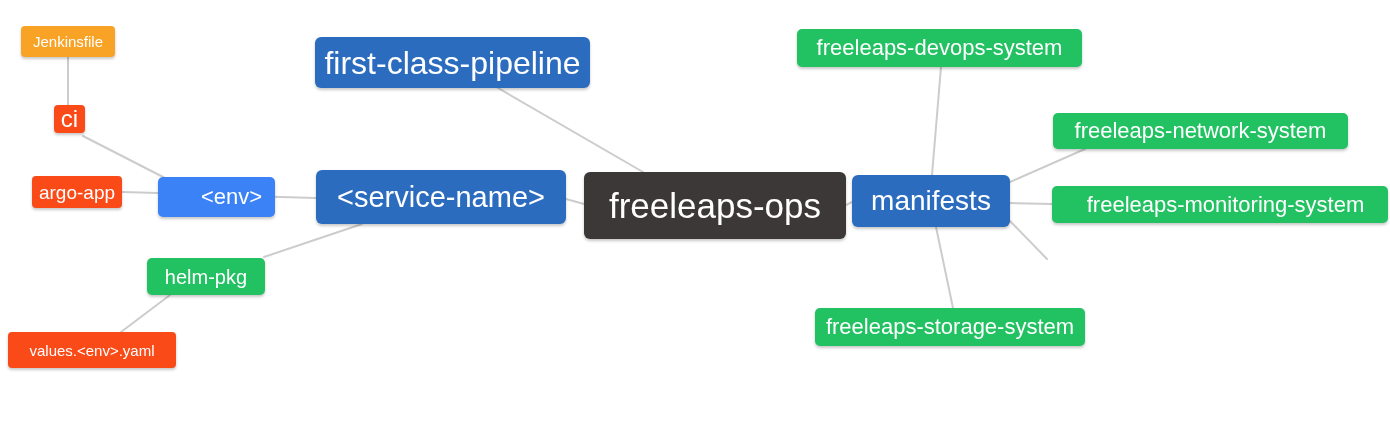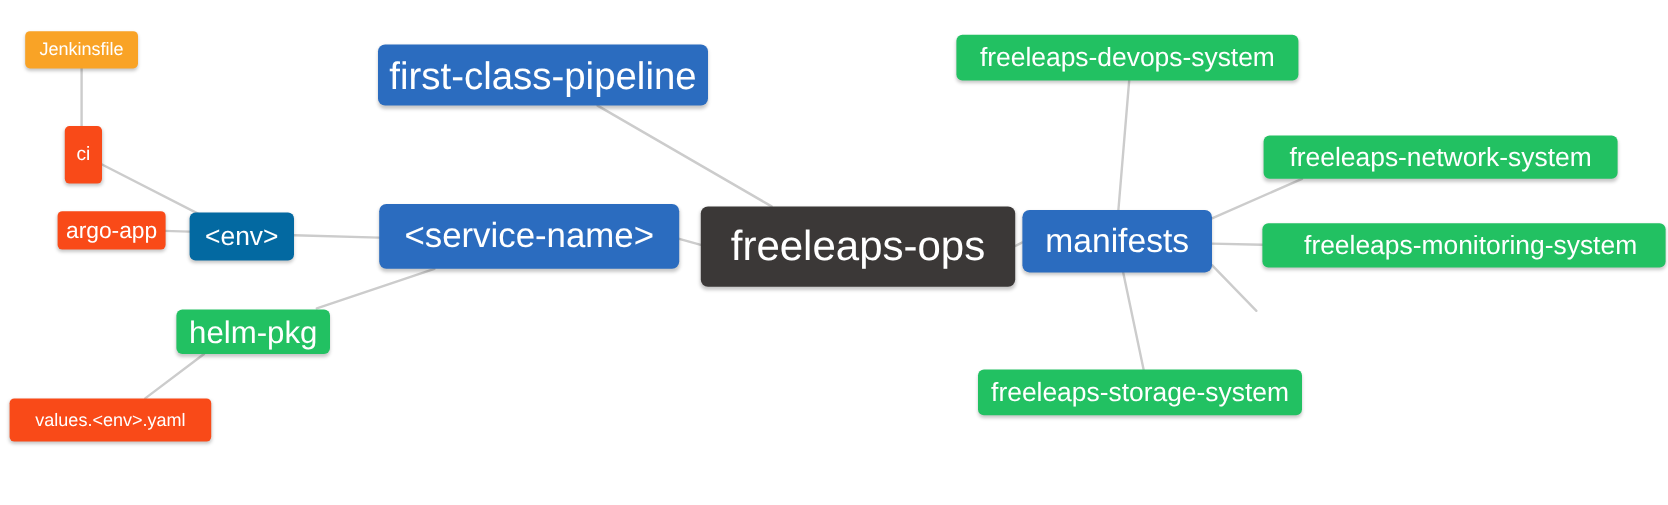--- a/index.html
+++ b/index.html
@@ -36,33 +36,33 @@
     color: #ffffff;
     white-space: nowrap;
     border-radius: 5px;
     box-shadow: 0 2px 3px rgba(0,0,0,0.22);
     cursor: pointer;
     line-height: 1;
     user-select: none;
   }
   
   .n-jenkinsfile { left: 21px;  top: 26px;  width: 94px;  height: 31px; font-size: 15px; border-radius: 4px; }
-  .n-ci          { left: 54px;  top: 105px; width: 31px;  height: 48px; font-size: 16px; border-radius: 4px; }
-  .n-argo        { left: 48px;  top: 176px; width: 90px;  height: 32px; font-size: 19px; border-radius: 4px; }
+  .n-ci          { left: 54px;  top: 105px; width: 31px;  height: 28px; font-size: 24px; border-radius: 4px; }
+  .n-argo        { left: 32px;  top: 176px; width: 90px;  height: 32px; font-size: 19px; border-radius: 4px; }
   .n-env         { left: 158px; top: 177px; width: 87px;  height: 40px; font-size: 22px; }
   .n-pipeline    { left: 315px; top: 37px;  width: 275px; height: 51px; font-size: 32px; border-radius: 6px; }
   .n-service     { left: 316px; top: 170px; width: 250px; height: 54px; font-size: 29px; border-radius: 6px; }
   .n-ops         { left: 584px; top: 172px; width: 262px; height: 67px; font-size: 35px; border-radius: 6px; }
   .n-manifests   { left: 852px; top: 175px; width: 158px; height: 52px; font-size: 28px; border-radius: 6px; }
   .n-devops      { left: 797px; top: 29px;  width: 285px; height: 38px; font-size: 22px; }
   .n-network     { left: 1053px;top: 113px; width: 295px; height: 36px; font-size: 22px; }
   .n-monitoring  { left: 1052px;top: 186px; width: 325px; height: 37px; font-size: 22px; }
   .n-controls    { left: 1046px;top: 257px; width: 272px; height: 38px; font-size: 22px; }
   .n-storage     { left: 815px; top: 308px; width: 270px; height: 38px; font-size: 22px; }
-  .n-helm        { left: 147px; top: 258px; width: 128px; height: 37px; font-size: 26px; }
+  .n-helm        { left: 147px; top: 258px; width: 118px; height: 37px; font-size: 20px; }
   .n-values      { left: 8px;   top: 332px; width: 168px; height: 36px; font-size: 15px; border-radius: 4px; }
 </style>
 </head>
 <body>
 
 <div class="stage">
 
   <svg class="edge-layer" width="1390" height="421" viewBox="0 0 1390 421" xmlns="http://www.w3.org/2000/svg">
     <line class="edge" x1="68" y1="57" x2="68" y2="105"></line>
     <line class="edge" x1="83" y1="136" x2="165" y2="178"></line>
@@ -76,21 +76,21 @@
     <line class="edge" x1="1010" y1="203" x2="1052" y2="204"></line>
     <line class="edge" x1="1010" y1="221" x2="1047" y2="259"></line>
     <line class="edge" x1="936" y1="227" x2="953" y2="308"></line>
     <line class="edge" x1="362" y1="224" x2="264" y2="257"></line>
     <line class="edge" x1="170" y1="295" x2="121" y2="332"></line>
   </svg>
 
   <div class="node n-jenkinsfile" style="background-color: rgb(249, 163, 38);">Jenkinsfile</div>
   <div class="node n-ci" style="background-color: rgb(249, 74, 24);">ci</div>
   <div class="node n-argo" style="background-color: rgb(249, 74, 24);">argo-app</div>
-  <div class="node n-env" style="background-color: #0369a1;">&lt;env&gt;</div>
+  <div class="node n-env" style="background-color: #3b82f6; padding-left: 30px;">&lt;env&gt;</div>
   <div class="node n-pipeline" style="background-color: rgb(43, 108, 191);">first-class-pipeline</div>
   <div class="node n-service" style="background-color: rgb(43, 108, 191);">&lt;service-name&gt;</div>
   <div class="node n-ops" style="background-color: rgb(59, 56, 55);">freeleaps-ops</div>
   <div class="node n-manifests" style="background-color: rgb(43, 108, 191);">manifests</div>
   <div class="node n-devops" style="background-color: rgb(34, 193, 98);">freeleaps-devops-system</div>
   <div class="node n-network" style="background-color: rgb(34, 193, 98);">freeleaps-network-system</div>
   <div class="node n-monitoring" style="background-color: rgb(34, 193, 98); padding-left: 11px;">freeleaps-monitoring-system</div>
   <div class="node n-storage" style="background-color: rgb(34, 193, 98);">freeleaps-storage-system</div>
   <div class="node n-helm" style="background-color: rgb(34, 193, 98);">helm-pkg</div>
   <div class="node n-values" style="background-color: rgb(249, 74, 24);">values.&lt;env&gt;.yaml</div>

